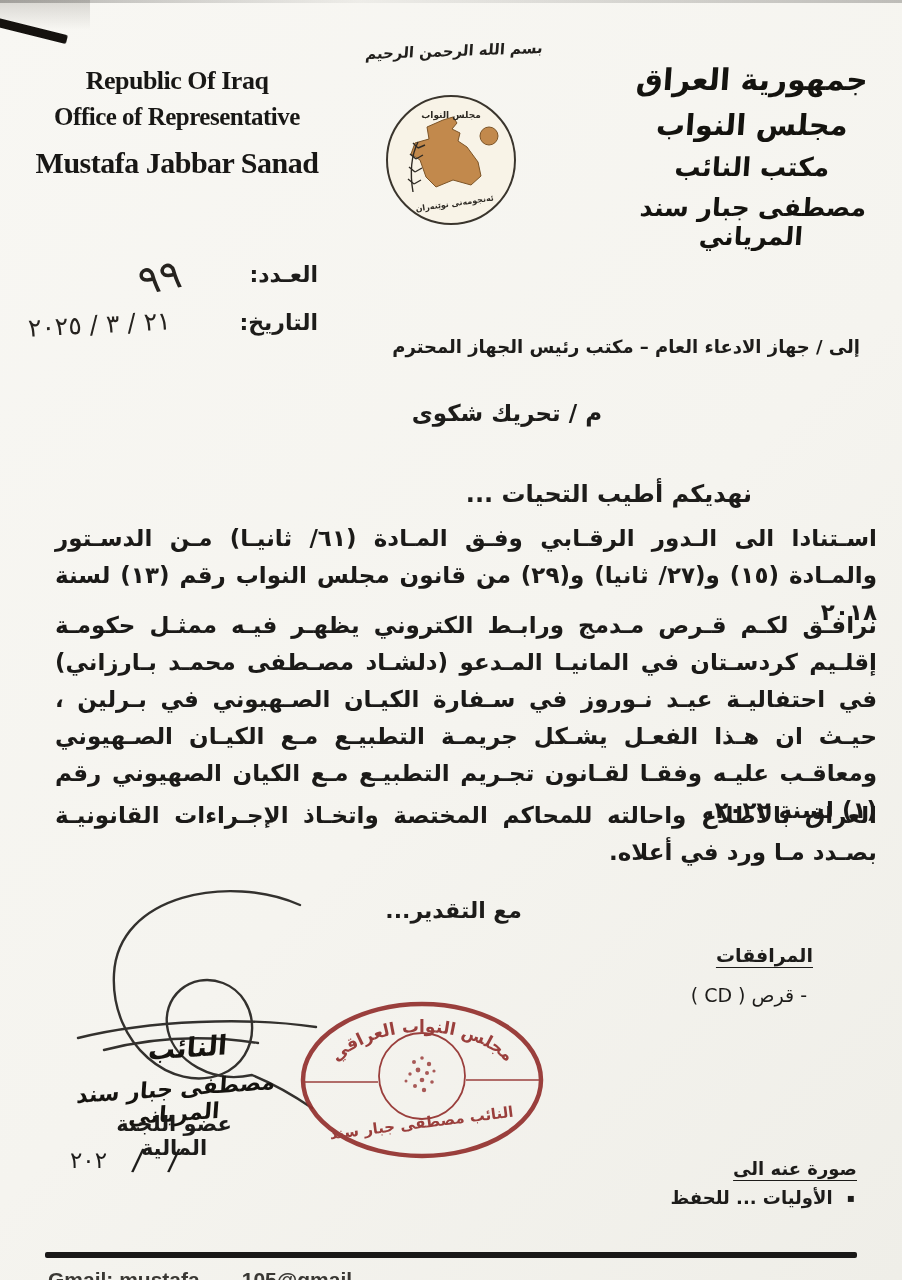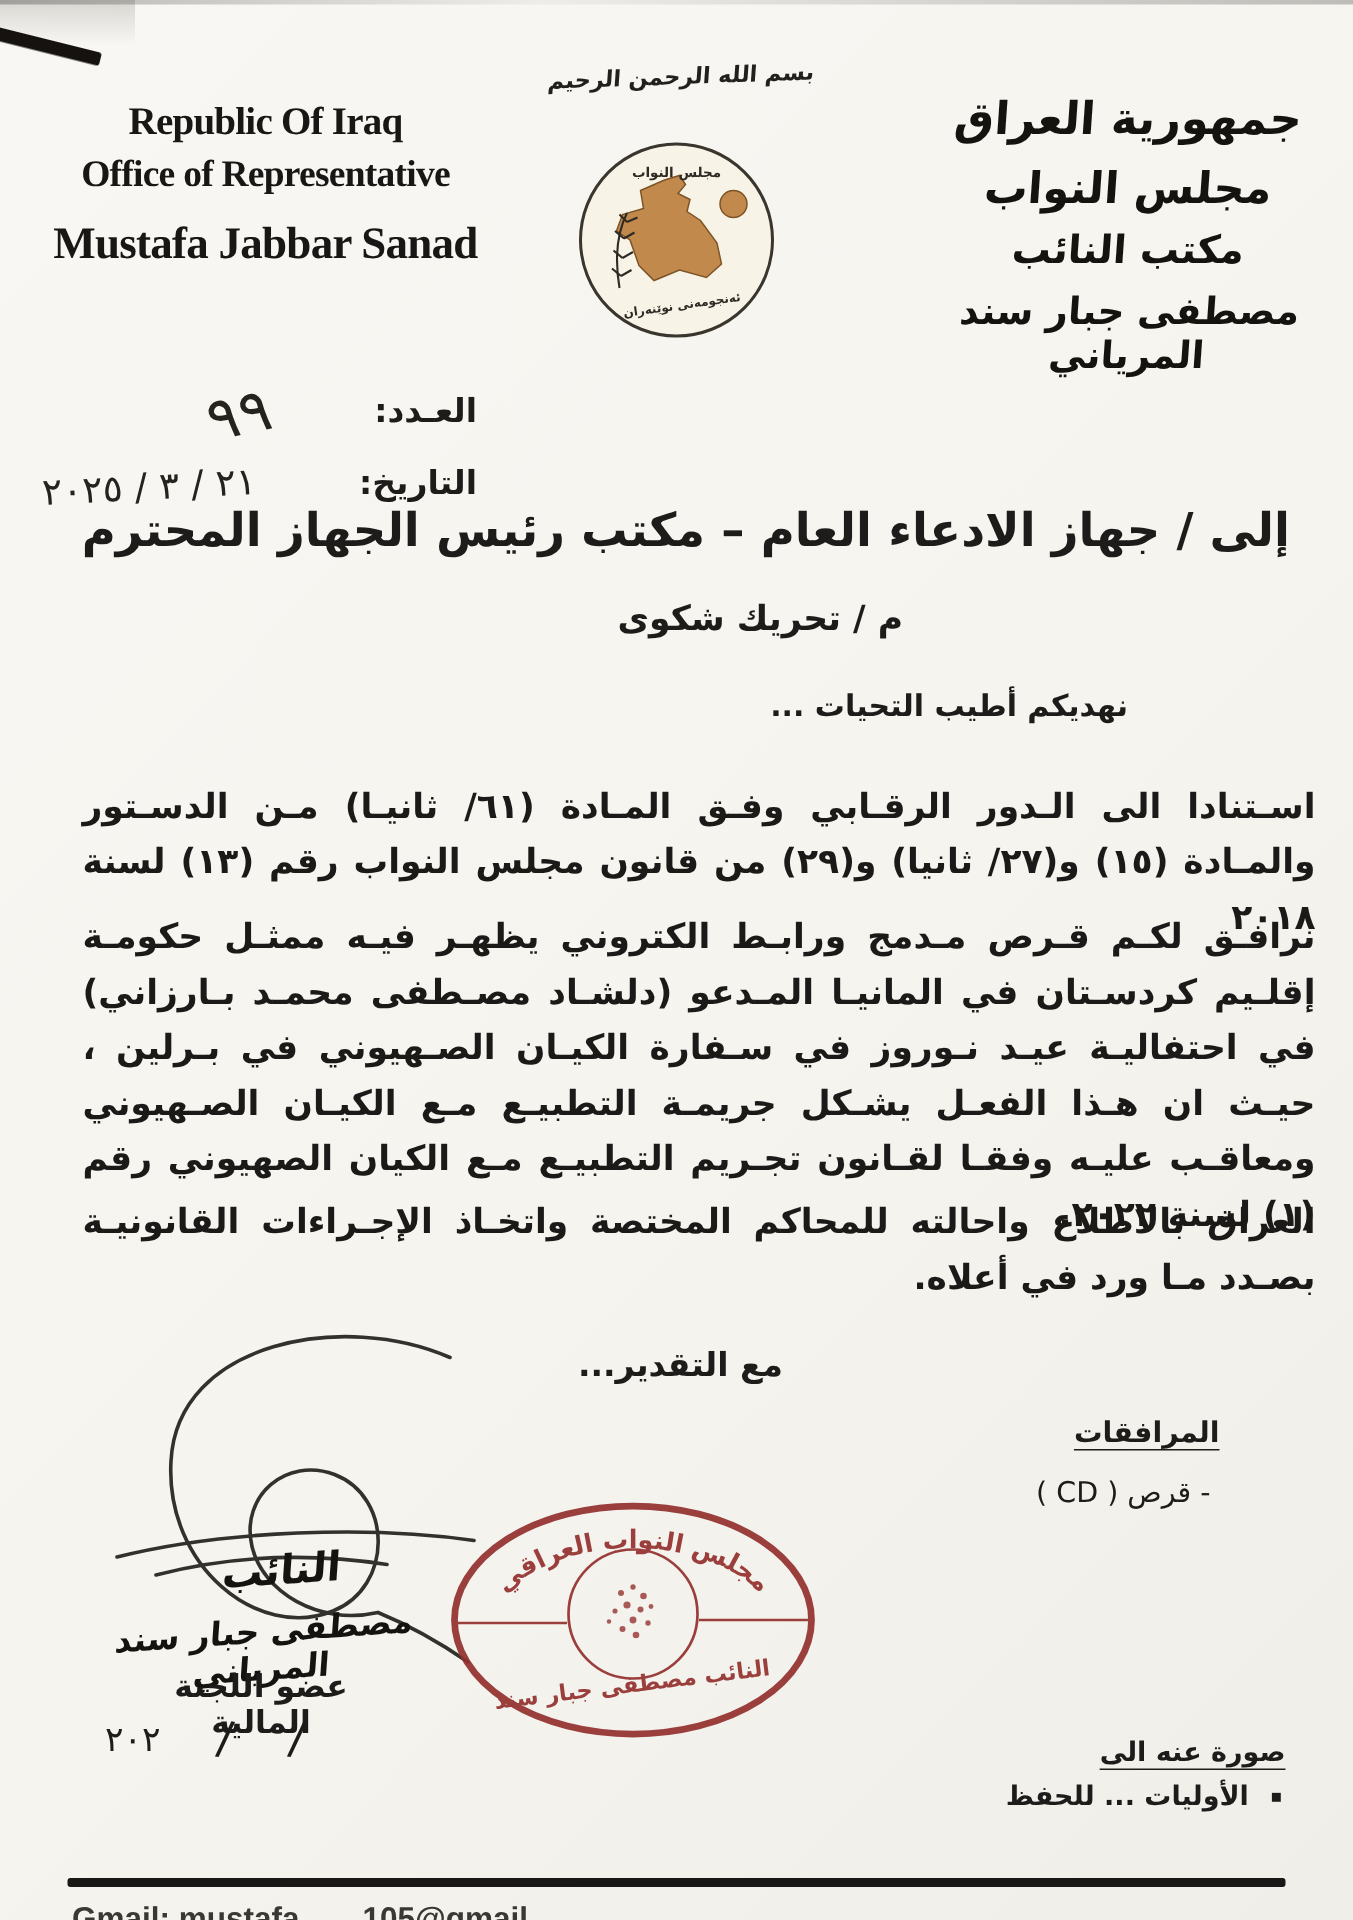--- a/index.html
+++ b/index.html
@@ -28,40 +28,40 @@
   .bismillah{position:absolute;left:356px;top:42px;width:196px;text-align:center;direction:rtl;font-size:15px;font-weight:bold;color:#22201d;transform:rotate(-2deg) skewX(-6deg);}
   .emblem{position:absolute;left:383px;top:92px;}
   
   .meta{position:absolute;left:28px;top:262px;width:290px;direction:rtl;}
   .meta .row{position:relative;height:48px;}
   .meta .lbl{font-size:22px;font-weight:bold;}
   .hand{font-weight:normal;color:#26231f;}
   .num-val{position:absolute;left:110px;top:-8px;font-size:40px;transform:rotate(-12deg);}
   .date-val{position:absolute;left:0px;top:0px;font-size:25px;transform:rotate(-3deg);letter-spacing:2px;direction:rtl;}
   
-  .to-line{position:absolute;right:42px;top:336px;direction:rtl;font-size:31px;font-weight:bold;}
+  .to-line{position:absolute;right:42px;top:336px;direction:rtl;font-size:18px;font-weight:bold;}
   .subject-line{position:absolute;right:300px;top:400px;direction:rtl;font-size:23px;font-weight:bold;}
-  .greeting{position:absolute;right:150px;top:458px;direction:rtl;font-size:20px;font-weight:bold;}
+  .greeting{position:absolute;right:150px;top:480px;direction:rtl;font-size:24px;font-weight:bold;}
   .para{position:absolute;direction:rtl;text-align:justify;font-size:23px;font-weight:bold;line-height:37px;color:#1b1a18;}
   .p1{right:25px;top:520px;width:822px;}
   .p2{right:25px;top:607px;width:822px;}
   .p3{right:25px;top:797px;width:822px;}
   .closing{position:absolute;right:380px;top:898px;direction:rtl;font-size:22px;font-weight:bold;}
   
   .attach-title{position:absolute;right:89px;top:944px;direction:rtl;font-size:19px;font-weight:bold;text-decoration:underline;text-underline-offset:5px;margin-left:44px;}
   .attach-item{position:absolute;right:95px;top:984px;direction:rtl;font-size:19px;}
   .copyto-title{position:absolute;right:45px;top:1158px;direction:rtl;font-size:18px;font-weight:bold;text-decoration:underline;text-underline-offset:5px;}
   .copyto-item{position:absolute;right:47px;top:1187px;direction:rtl;font-size:18px;font-weight:bold;}
   .copyto-item .bullet{font-size:12px;vertical-align:2px;margin-left:8px;}
   
   .sig-svg{position:absolute;left:60px;top:878px;pointer-events:none;}
   .sig-title{position:absolute;left:148px;top:1032px;direction:rtl;font-size:27px;font-weight:bold;transform:rotate(-4deg) skewX(-8deg);color:#15130f;}
   .sig-name{position:absolute;left:70px;top:1076px;width:210px;text-align:center;direction:rtl;font-size:22px;font-weight:bold;transform:rotate(-4deg) skewX(-8deg);letter-spacing:-1px;color:#15130f;}
   .sig-role{position:absolute;left:84px;top:1112px;width:180px;text-align:center;direction:rtl;font-size:21px;font-weight:bold;}
-  .sig-date{position:absolute;left:70px;top:1142px;width:185px;direction:ltr;display:flex;align-items:center;gap:38px;font-size:23px;}
+  .sig-date{position:absolute;left:70px;top:1142px;width:185px;direction:ltr;display:flex;align-items:center;gap:26px;font-size:23px;}
   .sig-date .slash{font-size:30px;transform:rotate(8deg);font-weight:normal;}
   .stamp-svg{position:absolute;left:296px;top:996px;opacity:.92;}
   
   .bottom-rule{position:absolute;left:45px;top:1252px;width:812px;height:6px;background:#191817;border-radius:2px;}
   .footer-frag{position:absolute;top:1268px;font-size:21px;font-weight:bold;color:#3a3834;white-space:nowrap;}
   .ff-left{left:48px;font-family:"Liberation Sans",sans-serif;}
   .ff-right{right:60px;direction:rtl;}
 </style>
 </head>
 <body>

